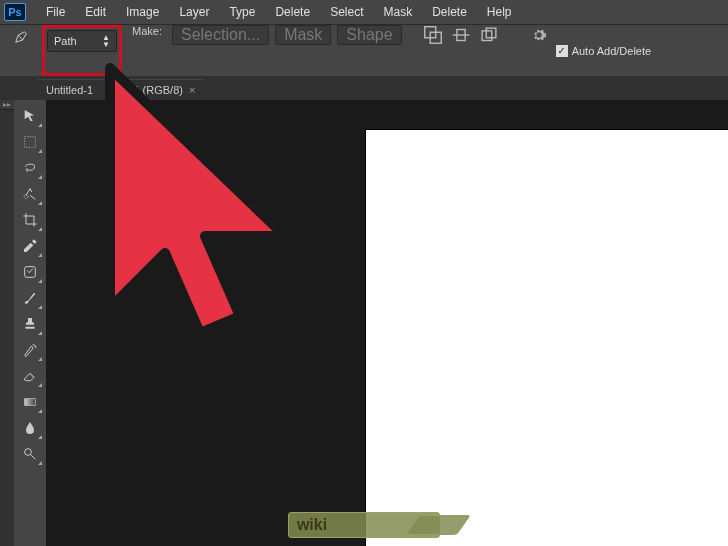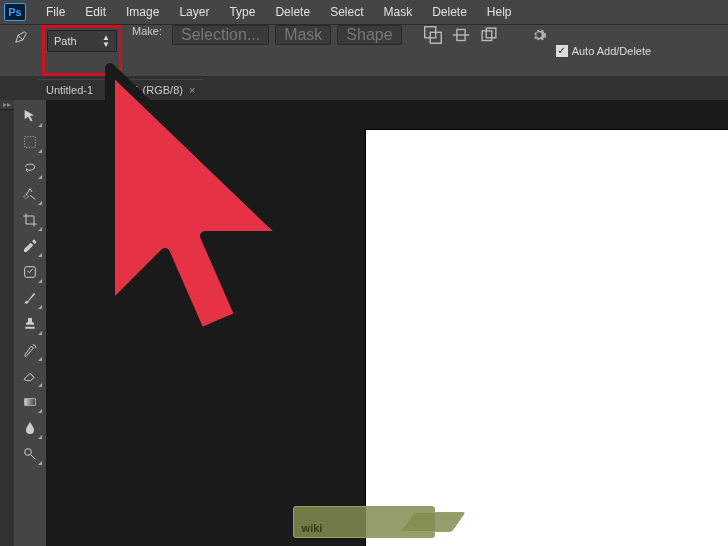--- a/index.html
+++ b/index.html
@@ -31,21 +31,21 @@
 .tool { width: 26px; height: 24px; display: flex; align-items: center; justify-content: center; border-radius: 2px; cursor: pointer; position: relative; }
 .tool svg { width: 16px; height: 16px; }
 .corner { position: absolute; right: 1px; bottom: 1px; width: 0; height: 0; border-left: 4px solid transparent; border-bottom: 4px solid #aaa; }
 
 .canvas-area { flex: 1; background: #1a1a1a; position: relative; overflow: hidden; }
 .canvas { position: absolute; left: 320px; top: 30px; width: 420px; height: 480px; background: #fff; box-shadow: 0 0 0 1px #000; }
 
 .big-cursor { position: absolute; left: 90px; top: 58px; width: 220px; height: 300px; pointer-events: none; }
 
 .caption { position: absolute; left: 0; right: 0; bottom: 8px; display: flex; justify-content: center; pointer-events: none; }
-.caption-inner { background: rgba(130,140,80,0.85); border: 1px solid #9aa060; border-radius: 3px; padding: 15px 110px 3px 8px; color: #fff; font-size: 11px; display: flex; align-items: center; position: relative; }
+.caption-inner { background: rgba(130,140,80,0.85); border: 1px solid #9aa060; border-radius: 3px; padding: 3px 110px 3px 8px; color: #fff; font-size: 16px; display: flex; align-items: center; position: relative; }
 .caption-inner::after { content: ""; position: absolute; right: -25px; top: 50%; width: 50px; height: 18px; background: rgba(130,140,80,0.85); border: 1px solid #9aa060; border-left: none; transform: translateY(-50%) skewX(-35deg); border-radius: 0 3px 3px 0; }
 .wiki { font-weight: bold; color: #3a3a1a; margin-right: 2px; }
 </style>
 </head>
 <body>
 
 <div class="menubar">
   <div class="ps-logo">Ps</div>
   <div class="menu-item">File</div>
   <div class="menu-item">Edit</div>

